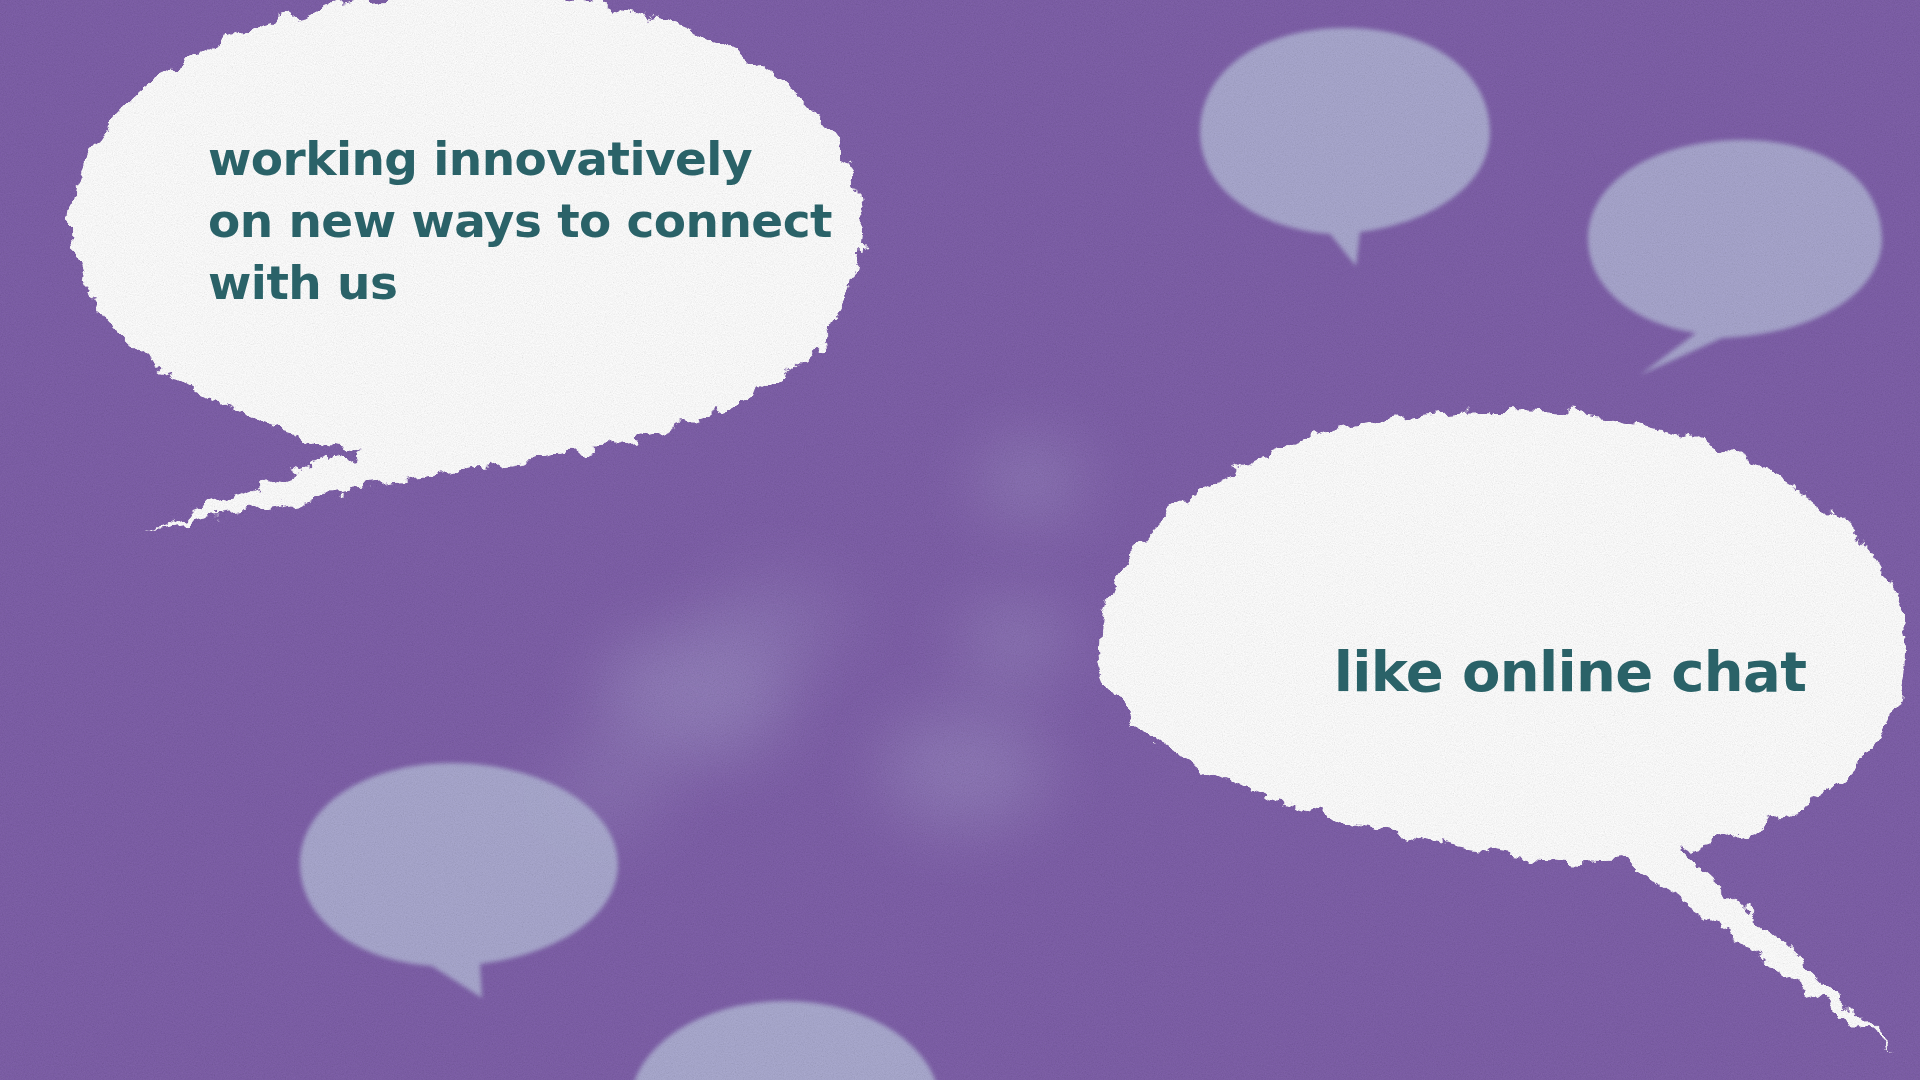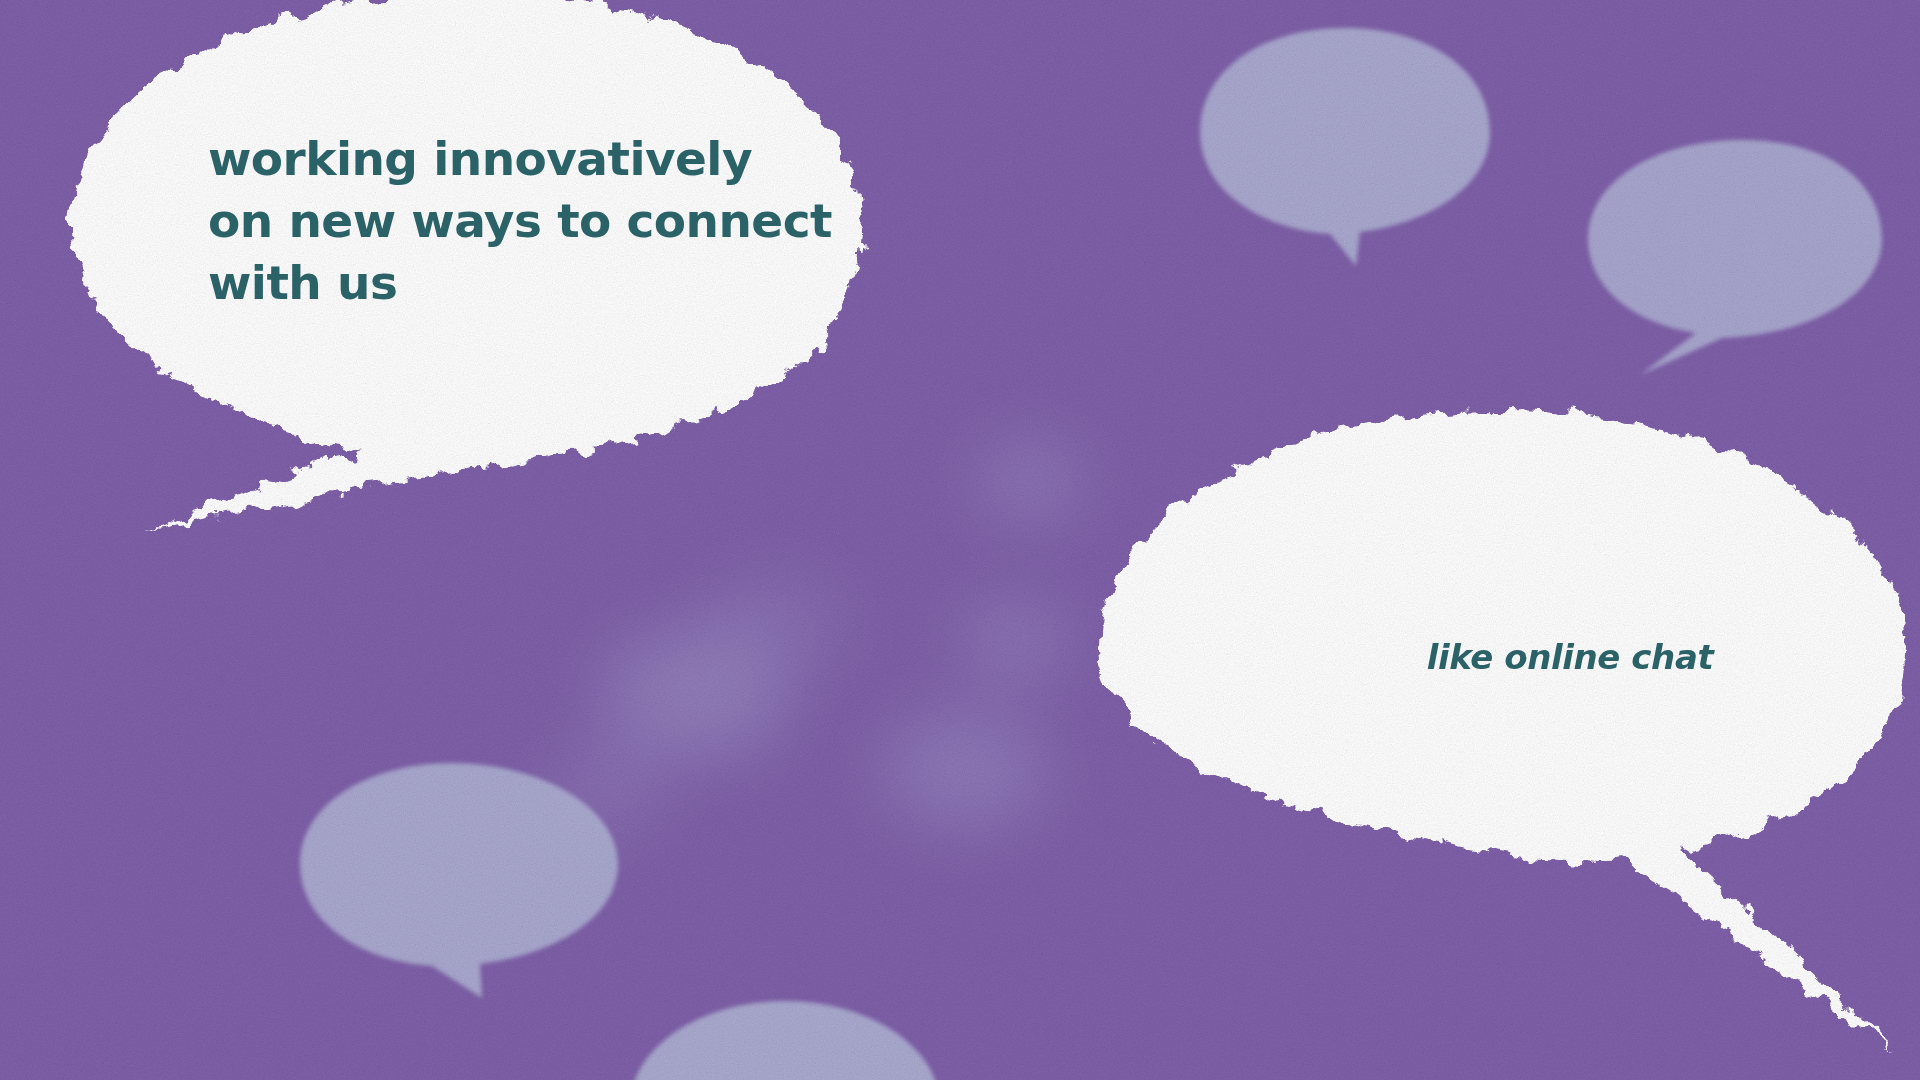--- a/index.html
+++ b/index.html
@@ -70,21 +70,21 @@
   }
 
   
   #bubble-one { left:30px; top:-70px; width:870px; height:740px; }
   #bubble-one .content { left:178px; top:190px; width:640px;margin-top:8px; }
   #bubble-one .bubble-text { font-size:47px; line-height:1.315; }
 
   
   #bubble-two { left:1060px; top:380px; width:890px; height:700px; }
   #bubble-two .content { left:200px; top:255px; width:620px; text-align:center; }
-  #bubble-two .bubble-text { font-size:34px; line-height:1.315;font-style:italic; }
+  #bubble-two .bubble-text { font-size:56px; line-height:1.315; }
 </style>
 </head>
 <body>
 
 <div id="stage">
 
   <div class="blob" style="left:600px; top:630px; width:190px; height:130px; opacity:.30;"></div>
   <div class="blob" style="left:975px; top:440px; width:110px; height:82px; opacity:.26;"></div>
   <div class="blob" style="left:960px; top:600px; width:110px; height:82px; opacity:.26;"></div>
   <div class="blob" style="left:880px; top:710px; width:170px; height:120px; opacity:.26;"></div>

